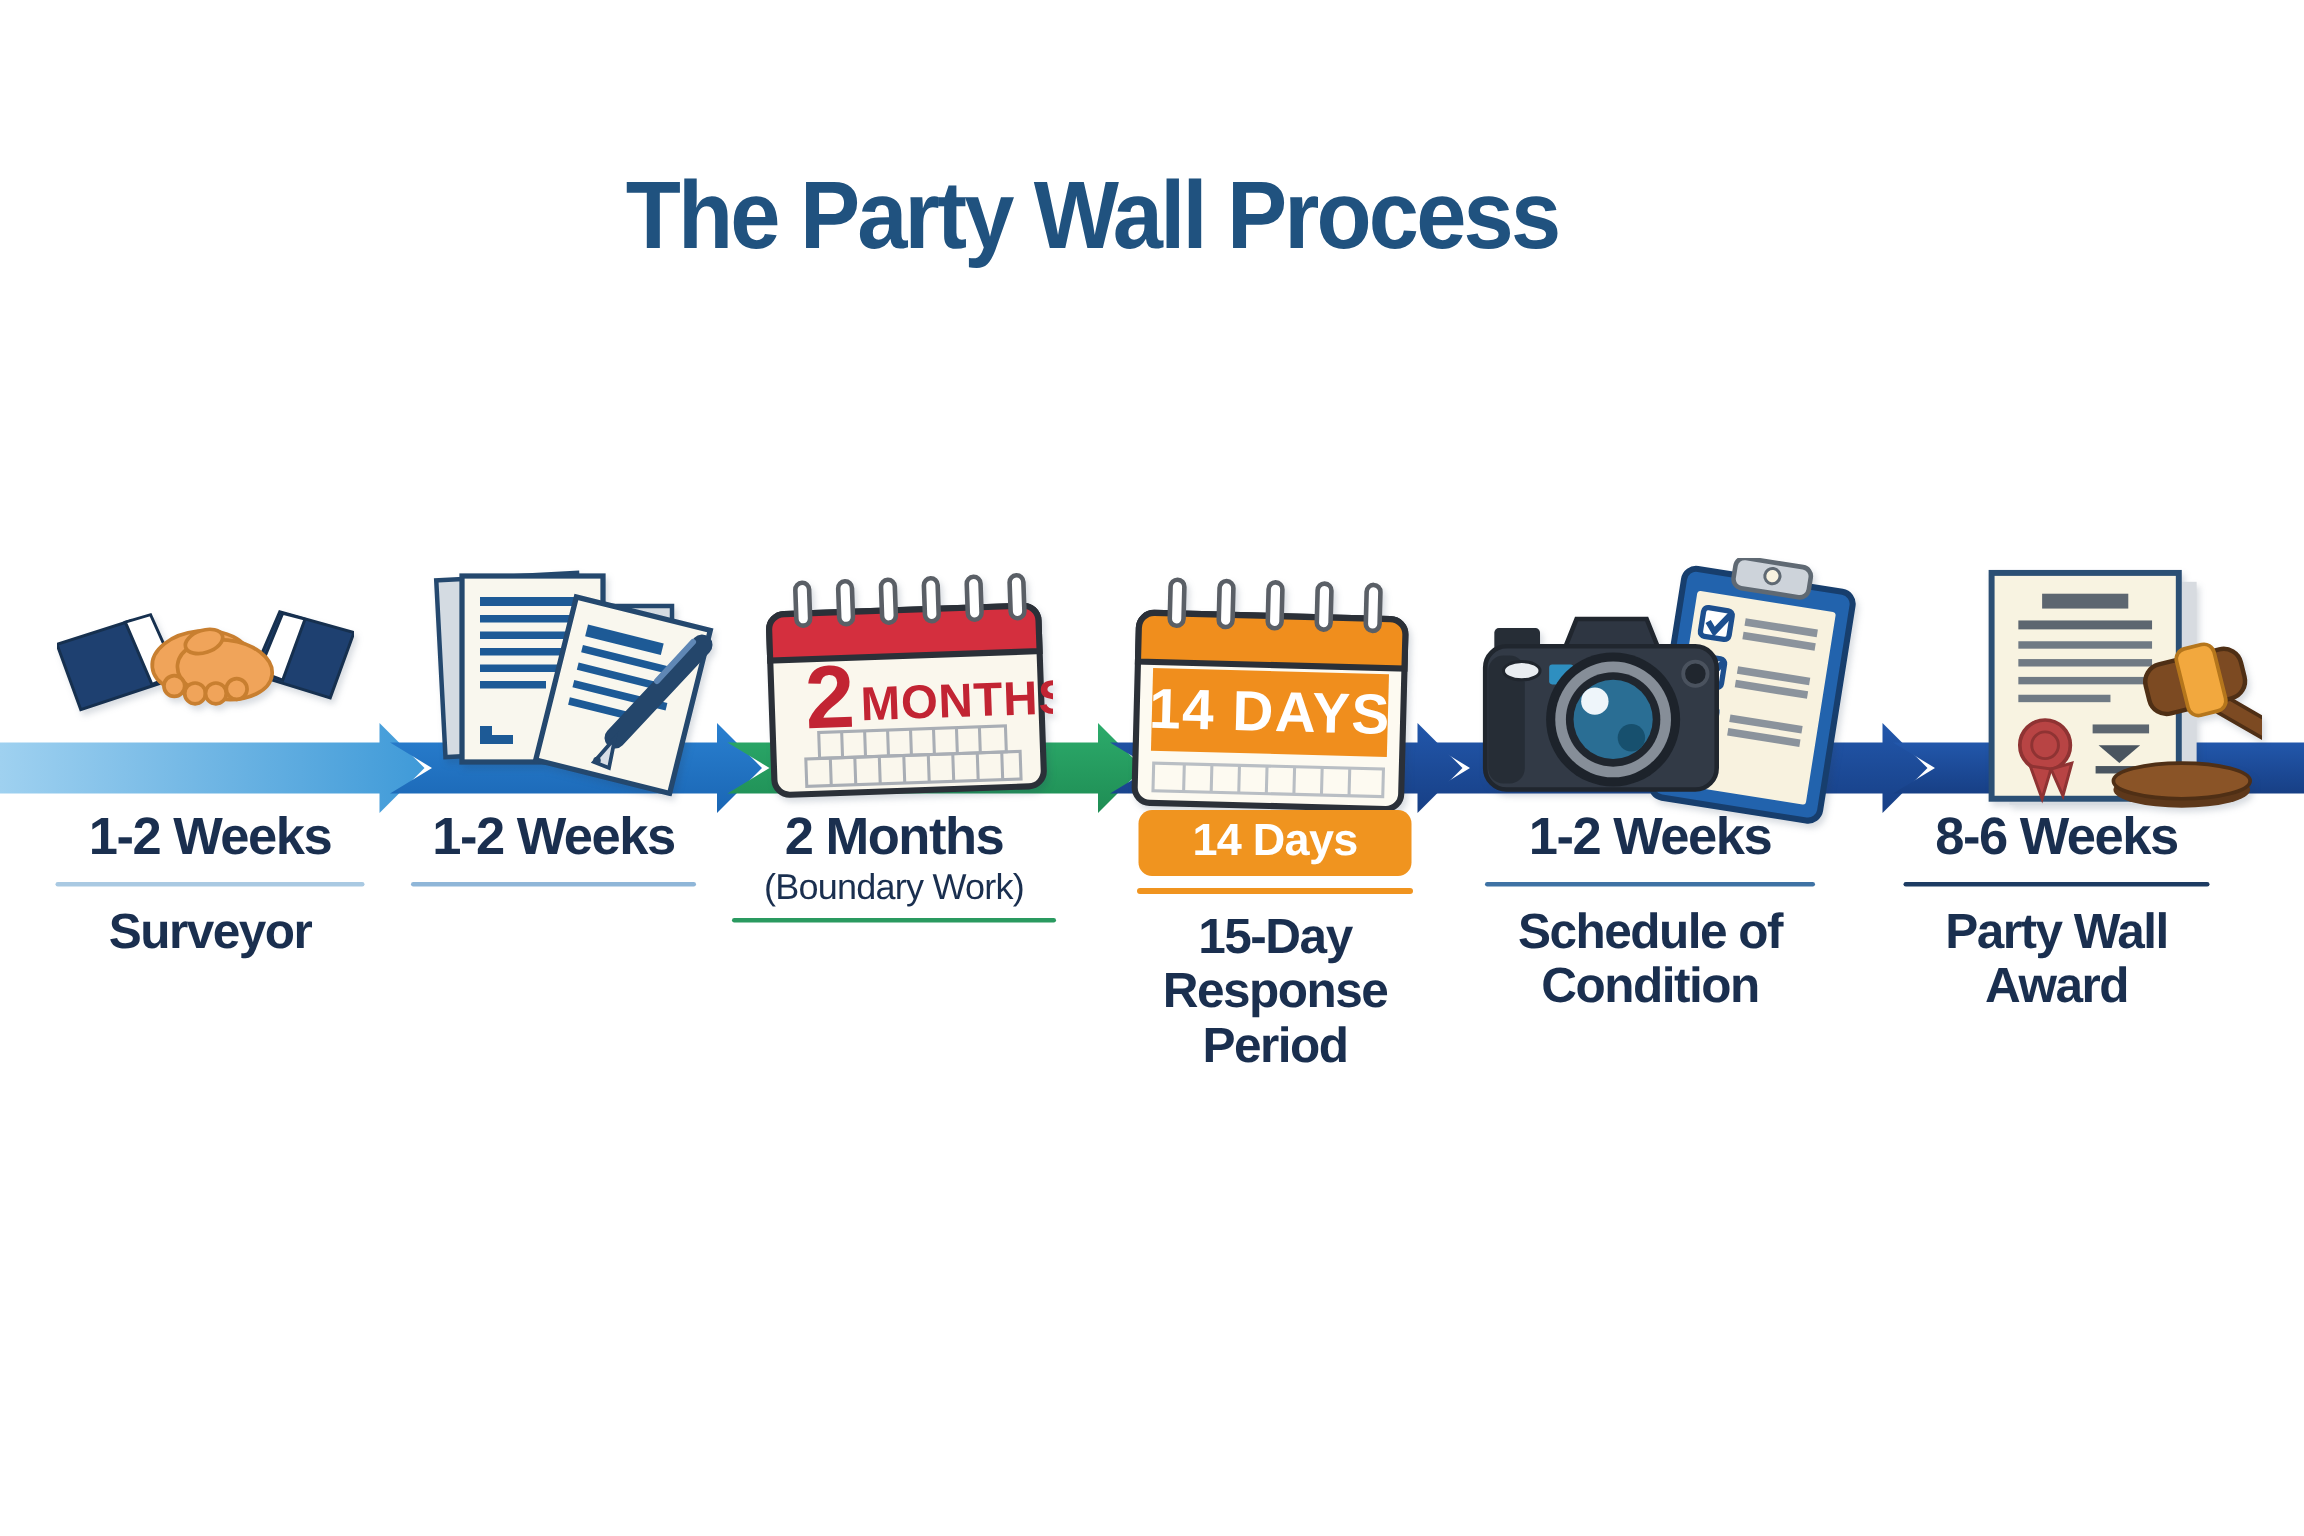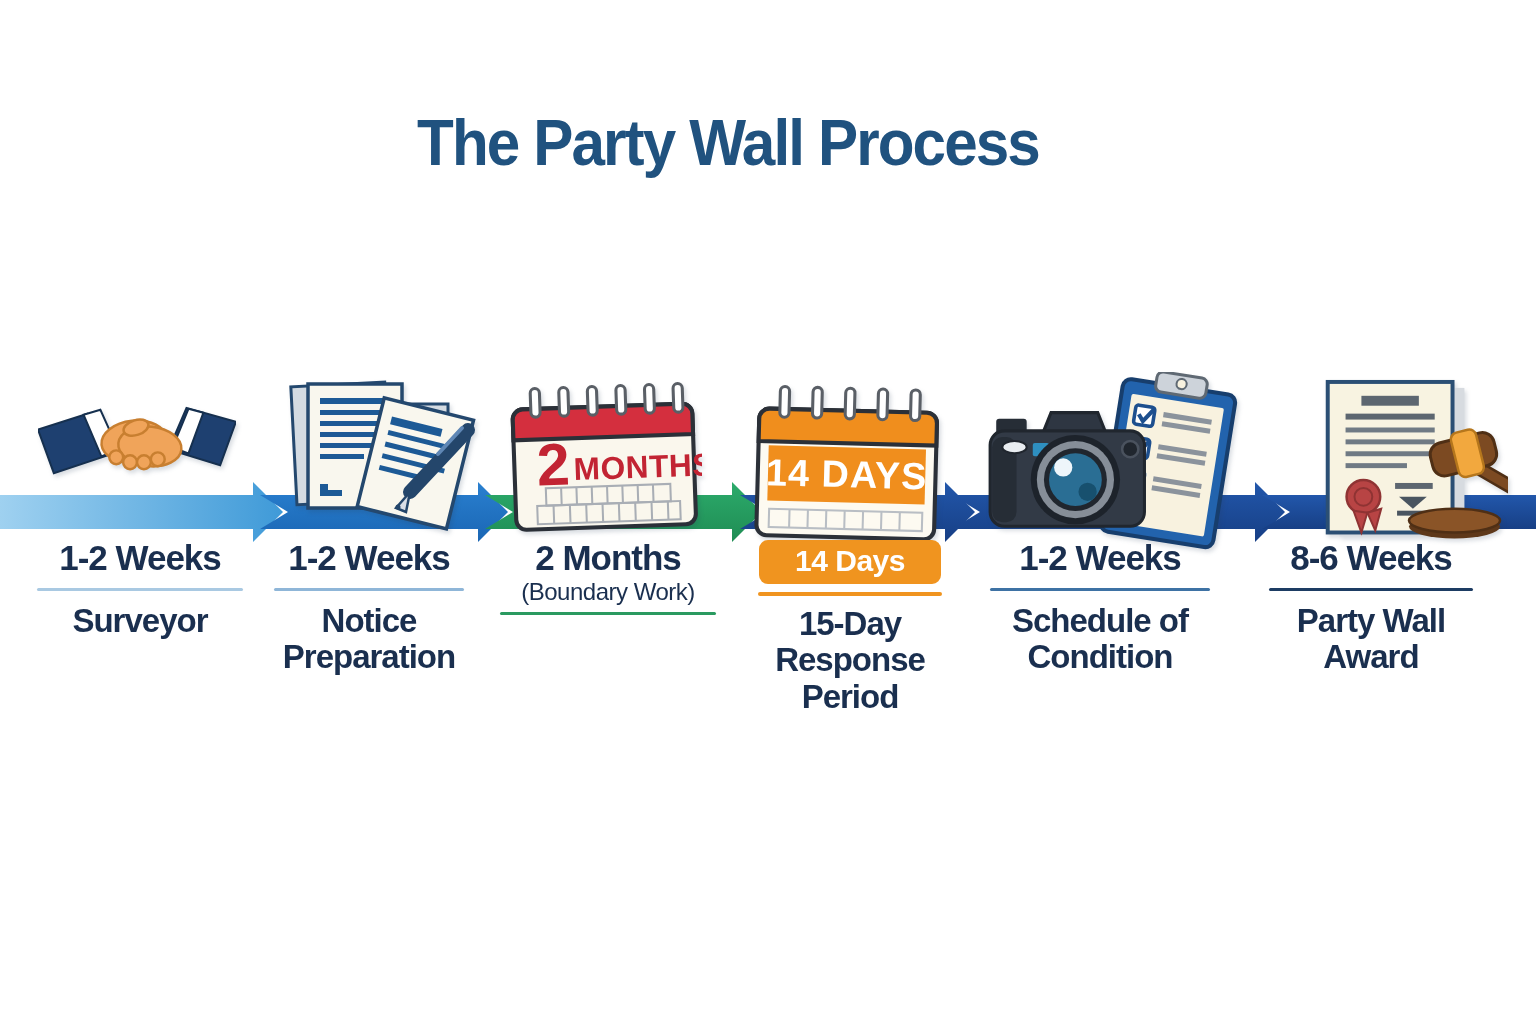--- a/index.html
+++ b/index.html
@@ -238,27 +238,23 @@
     <div class="duration">1-2 Weeks</div>
     <div class="divider" style="width: 206px; background: rgb(169, 201, 226);"></div>
     <div class="caption">
       <span class="cl">Surveyor</span>
     </div>
   </div>
 
   <div class="col" style="left:249px;width:240px">
     <div class="duration">1-2 Weeks</div>
     <div class="divider" style="width: 190px; background: rgb(143, 182, 216);"></div>
-    <div class="caption">
-      <span class="cl">Notice</span>
-      <span class="cl">Preparation</span>
-    </div>
-  </div>
-
-  <div class="col" style="left:488px;width:240px">
+  </div>
+
+  <div class="col" style="left:476px;width:240px">
     <div class="duration">2 Months</div>
     <div class="subtitle">(Boundary Work)</div>
     <div class="divider" style="width: 216px; margin-top: 6px; background: rgb(42, 154, 96);"></div>
   </div>
 
   <div class="col" style="left:730px;width:240px">
     <div class="badge" style="background: rgb(240, 148, 31);">14 Days</div>
     <div class="divider thick" style="width: 184px; background: rgb(240, 148, 31);"></div>
     <div class="caption">
       <span class="cl">15-Day</span>

